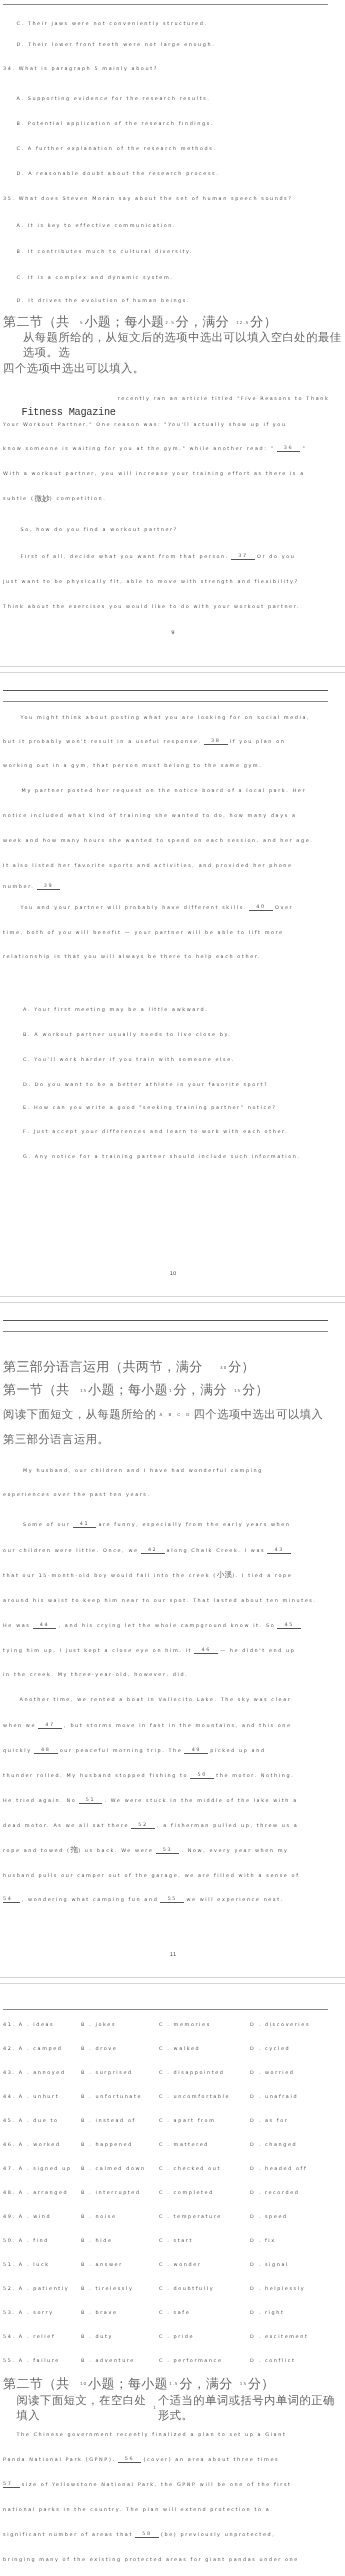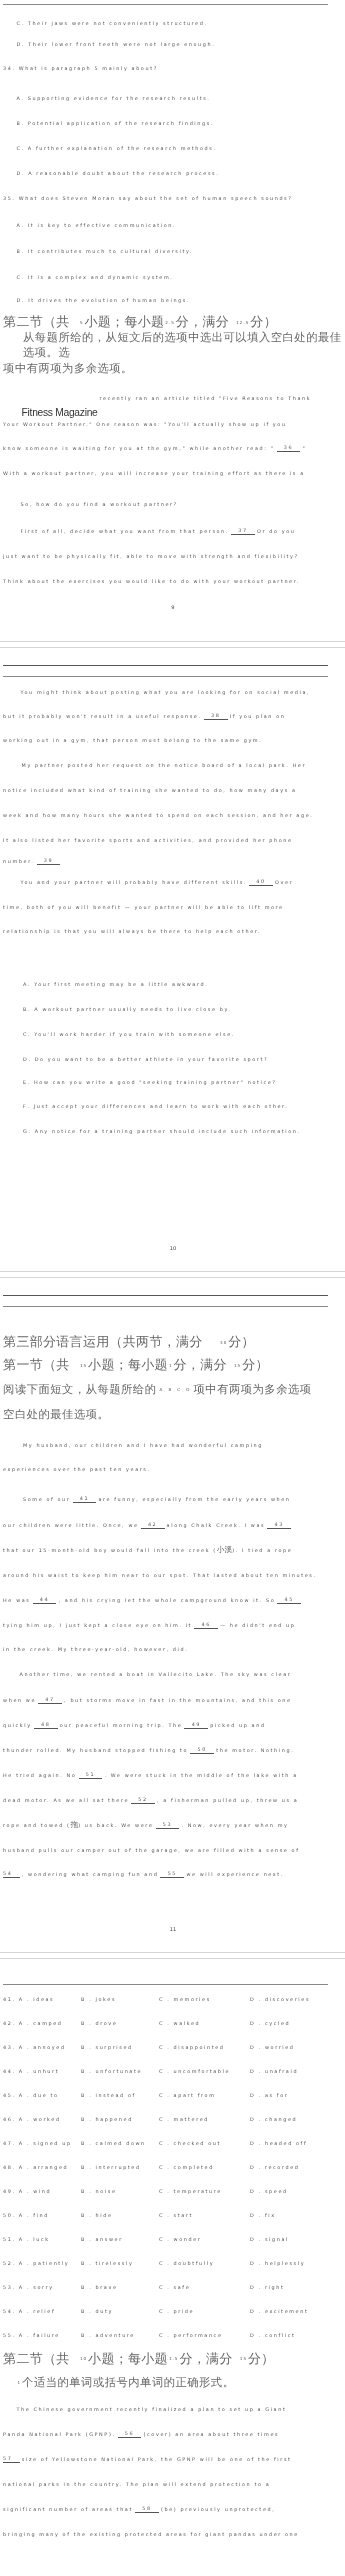--- a/index.html
+++ b/index.html
@@ -14,21 +14,21 @@
   .cn-head { font-size: 13px; letter-spacing: 0.3px; }
   .cn-body { font-size: 11.3px; letter-spacing: 0.5px; }
   .small { font-size: 4.1px; letter-spacing: 1px; font-family: "DejaVu Sans", sans-serif; color:#555; }
   .blank { display: inline-block; border-bottom: 0.7px solid #555; padding: 0 7.2px 1px 7.2px; margin: 0 2.1px; }
   .gloss { font-family: "DejaVu Serif", serif; font-size: 7.7px; letter-spacing: 0; color: #666; }
   .pagenum { text-align: center; font-size: 5.2px; color: #444; letter-spacing: 0; height: 26px; line-height: 26px; }
   .pagebreak { height: 5.2px; border-top: 0.5px solid #d5d5d5; border-bottom: 0.5px solid #d5d5d5; margin-top: 0; }
   .pagegap { height: 20.6px; }
   .dblrule { height: 1px; background: #555; width: 325px; margin-left: 3.1px; }
   .rule { height: 1px; background: #888; width: 325px; margin-left: 3.1px; }
-  .fitness { font-family: Liberation Sans, sans-serif; font-size: 10.3px; letter-spacing: -0.3px; color: #333; margin-right: 2.1px; margin-top: 28px; }
+  .fitness { font-family: Liberation Mono, monospace; font-size: 10.3px; letter-spacing: -0.3px; color: #333; margin-right: 2.1px; margin-top: 28px; }
   .grid-row { display: flex; height: 24px; align-items: center; padding-left: 3.1px; }
   .grid-row .c1 { width: 78px; }
   .grid-row .c2 { width: 78px; }
   .grid-row .c3 { width: 91px; }
   .grid-row .c4 { width: 88px; }
 </style>
 </head>
 <body>
 
 <div class="page">
@@ -97,37 +97,42 @@
     <span class="cn cn-head">小题；每小题</span>
     <span class="small" style="margin:0 1px">2.5</span>
     <span class="cn cn-head">分，满分</span>
     <span class="small" style="margin:0 1px 0 7.2px">12.5</span>
     <span class="cn cn-head">分）</span>
   </div>
   <div class="line" style="height:24px;padding-left:23px">
       <span class="cn cn-body">从每题所给的，从短文后的选项中选出可以填入空白处的最佳选项。选</span>
     </div>
   <div class="line" style="height:24px">
-      <span class="cn cn-body">项中有两项为多余选项。</span>
+      <span class="cn cn-body">四个选项中选出可以填入。</span>
     </div>
 
   <div class="line" style="height:28px;padding-left:21.6px;margin-top:3.1px">
       <span class="fitness">Fitness Magazine</span>
       <span class="en">recently ran an article titled "Five Reasons to Thank</span>
     </div>
   <div class="line" style="height:24px">
       <span class="en">Your Workout Partner." One reason was: "You'll actually show up if you</span>
     </div>
   <div class="line" style="height:25px">
       <span class="en">know someone is waiting for you at the gym," while another read: "</span>
       <span class="en blank">36</span>
       <span class="en">"</span>
     </div>
   <div class="line" style="height:25px">
       <span class="en">With a workout partner, you will increase your training effort as there is a</span>
+    </div>
+  <div class="line" style="height:25px">
+      <span class="en">subtle (</span>
+      <span class="gloss">微妙</span>
+      <span class="en">) competition.</span>
     </div>
   <div class="line" style="height:29px;padding-left:20.6px;margin-top:4.1px">
       <span class="en">So, how do you find a workout partner?</span>
     </div>
   <div class="line" style="height:25px;padding-left:20.6px">
       <span class="en">First of all, decide what you want from that person.</span>
       <span class="en blank">37</span>
       <span class="en">Or do you</span>
     </div>
   <div class="line" style="height:25px">
@@ -244,24 +249,24 @@
     <span class="small" style="margin:0 1px 0 10.3px">15</span>
     <span class="cn cn-head">小题；每小题</span>
     <span class="small" style="margin:0 1px">1</span>
     <span class="cn cn-head">分，满分</span>
     <span class="small" style="margin:0 1px 0 7.2px">15</span>
     <span class="cn cn-head">分）</span>
   </div>
   <div class="line" style="height:25px;">
     <span class="cn cn-body">阅读下面短文，从每题所给的</span>
     <span class="small" style="margin:0 3.1px">A、B、C、D</span>
-    <span class="cn cn-body">项中有两项为多余选项</span>
-  </div>
-  <div class="line" style="height:25px">
-      <span class="cn cn-body">空白处的最佳选项。</span>
+    <span class="cn cn-body">四个选项中选出可以填入</span>
+  </div>
+  <div class="line" style="height:25px">
+      <span class="cn cn-body">第三部分语言运用。</span>
     </div>
   <div class="line" style="height:26px;padding-left:23px;margin-top:6.2px">
       <span class="en">My husband, our children and I have had wonderful camping</span>
     </div>
   <div class="line" style="height:21.6px">
       <span class="en">experiences over the past ten years.</span>
     </div>
   <div class="line" style="height:26px;padding-left:23px;margin-top:6.2px">
       <span class="en">Some of our</span>
       <span class="en blank">41</span>
@@ -446,20 +451,21 @@
   <div class="line" style="height:23px">
     <span class="cn cn-head">第二节（共</span>
     <span class="small" style="margin:0 1px 0 10.3px">10</span>
     <span class="cn cn-head">小题；每小题</span>
     <span class="small" style="margin:0 1px">1.5</span>
     <span class="cn cn-head">分，满分</span>
     <span class="small" style="margin:0 1px 0 7.2px">15</span>
     <span class="cn cn-head">分）</span>
   </div>
   <div class="line" style="height:25px;padding-left:16.5px">
+    <span class="cn cn-body">阅读下面短文，在空白处填入</span>
     <span class="small" style="margin:0 1px">1</span>
     <span class="cn cn-body">个适当的单词或括号内单词的正确形式。</span>
   </div>
   <div class="line" style="height:25px;padding-left:16.5px;margin-top:2.1px">
       <span class="en">The Chinese government recently finalized a plan to set up a Giant</span>
     </div>
   <div class="line" style="height:25px">
       <span class="en">Panda National Park (GPNP).</span>
       <span class="en blank">56</span>
       <span class="en">(cover) an area about three times</span>

